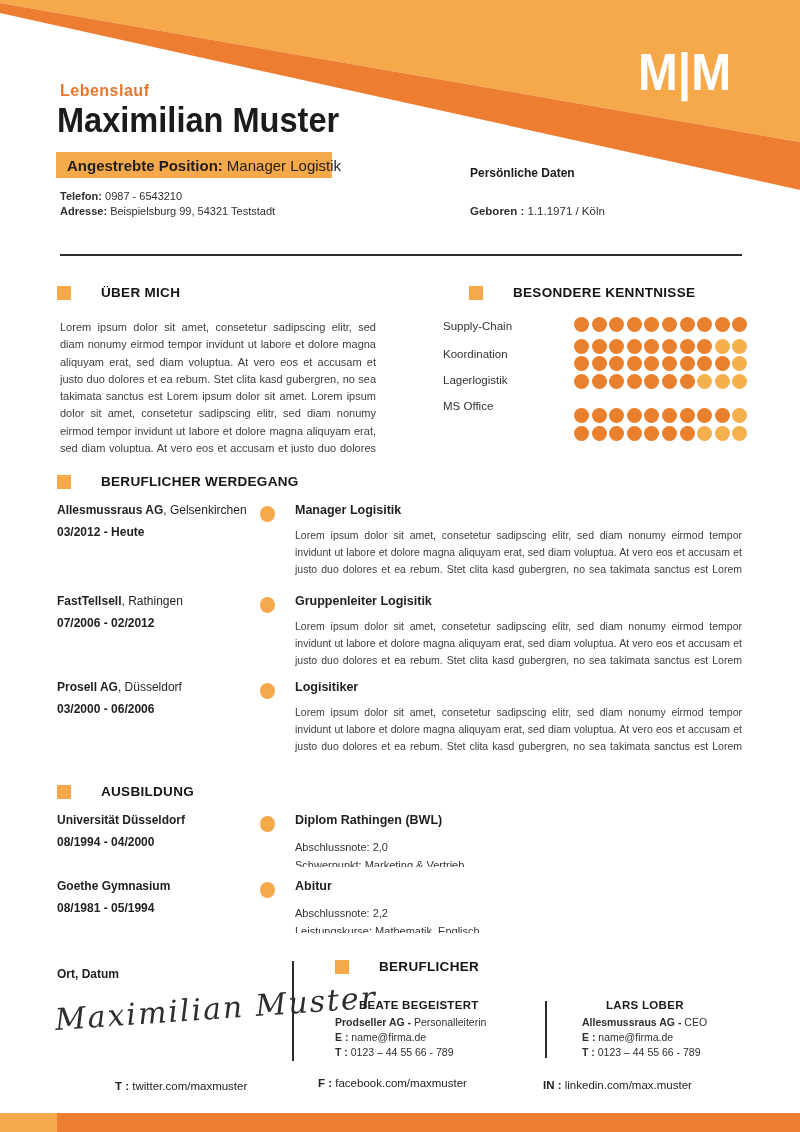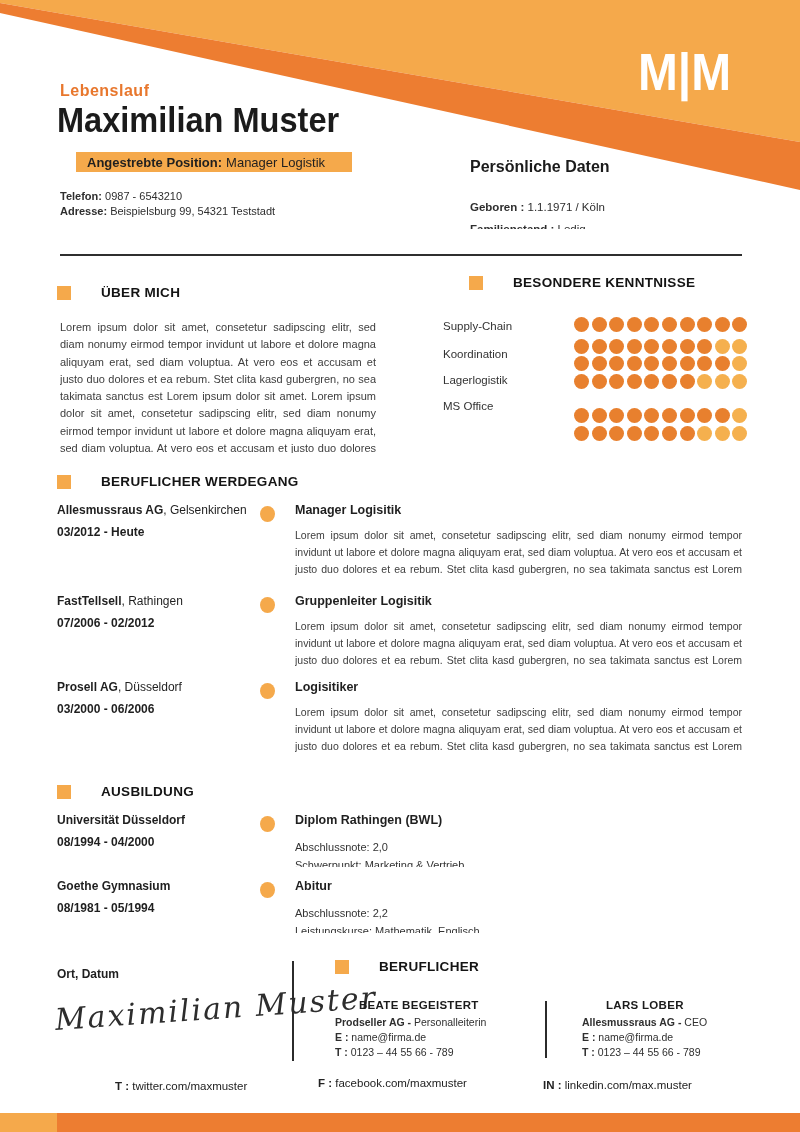--- a/index.html
+++ b/index.html
@@ -8,37 +8,37 @@
   
   .ribbon{position:absolute;left:0;top:0;}
   .poly-light{fill:var(--orange-light,#F5A94B);}
   .poly-dark{fill:var(--orange-dark,#ED7D31);}
   .logo{position:absolute;left:638px;top:42px;width:130px;font-size:52px;font-weight:700;color:#fff;
         transform:scaleX(.92);transform-origin:left;white-space:nowrap;}
   .doc-label{position:absolute;left:60px;top:82px;height:19px;overflow:hidden;font-size:16px;font-weight:600;
         color:var(--accent-text,#E8772D);letter-spacing:.5px;}
   .name{position:absolute;left:57px;top:100px;margin:0;font-size:35px;font-weight:700;color:var(--text-dark,#1B1B1B);
         transform:scaleX(.93);transform-origin:left;white-space:nowrap;}
-  .position-bar{position:absolute;left:76px;top:152px;width:276px;height:20px;background:var(--orange-light,#F5A94B);
-        display:flex;align-items:center;padding-left:11px;box-sizing:border-box;font-size:13px;white-space:nowrap;}
+  .position-bar{position:absolute;left:56px;top:152px;width:276px;height:26px;background:var(--orange-light,#F5A94B);
+        display:flex;align-items:center;padding-left:11px;box-sizing:border-box;font-size:15px;white-space:nowrap;}
   .position-bar .lbl{font-weight:700;margin-right:4px;}
   .contact{position:absolute;left:60px;top:189px;width:300px;height:40px;overflow:hidden;font-size:11px;
         color:#2e2e2e;line-height:15px;}
   .contact .lbl{font-weight:700;}
   .personal{position:absolute;left:470px;top:158px;width:270px;height:71px;overflow:hidden;font-size:11.5px;color:#2e2e2e;}
-  .personal .ptitle{font-weight:700;font-size:16px;color:#1b1b1b;margin-bottom:20px;}
+  .personal .ptitle{font-weight:700;font-size:12px;color:#1b1b1b;margin-bottom:20px;margin-top:8px;}
   .personal .prow{line-height:22px;}
   .personal .lbl{font-weight:700;}
   .divider{position:absolute;left:60px;top:254px;width:682px;height:2px;background:#2f2f2f;}
   
   .sec-head{position:absolute;display:flex;align-items:center;gap:30px;font-weight:700;font-size:13.5px;
         letter-spacing:.3px;color:#141414;white-space:nowrap;}
   .sec-head .sq{width:14px;height:14px;background:var(--orange-light,#F5A94B);flex:0 0 auto;}
   .h-about{left:57px;top:285px;}
-  .h-skills{left:437px;top:275px;padding-left:32px;}
+  .h-skills{left:437px;top:285px;padding-left:32px;}
   .h-career{left:57px;top:474px;}
   .h-edu{left:57px;top:784px;}
   .h-ref{left:335px;top:959px;}
   
   .about-text{position:absolute;left:60px;top:319px;width:316px;height:134px;overflow:hidden;font-size:11px;
         line-height:17.3px;text-align:justify;color:var(--text-body,#3D3D3D);}
   
   .skill-label{position:absolute;left:443px;font-size:11.5px;color:#333;}
   .sl-0{top:320px;}.sl-1{top:348px;}.sl-2{top:374px;}.sl-3{top:400px;}
   .dots{position:absolute;left:574px;top:310px;width:180px;}

